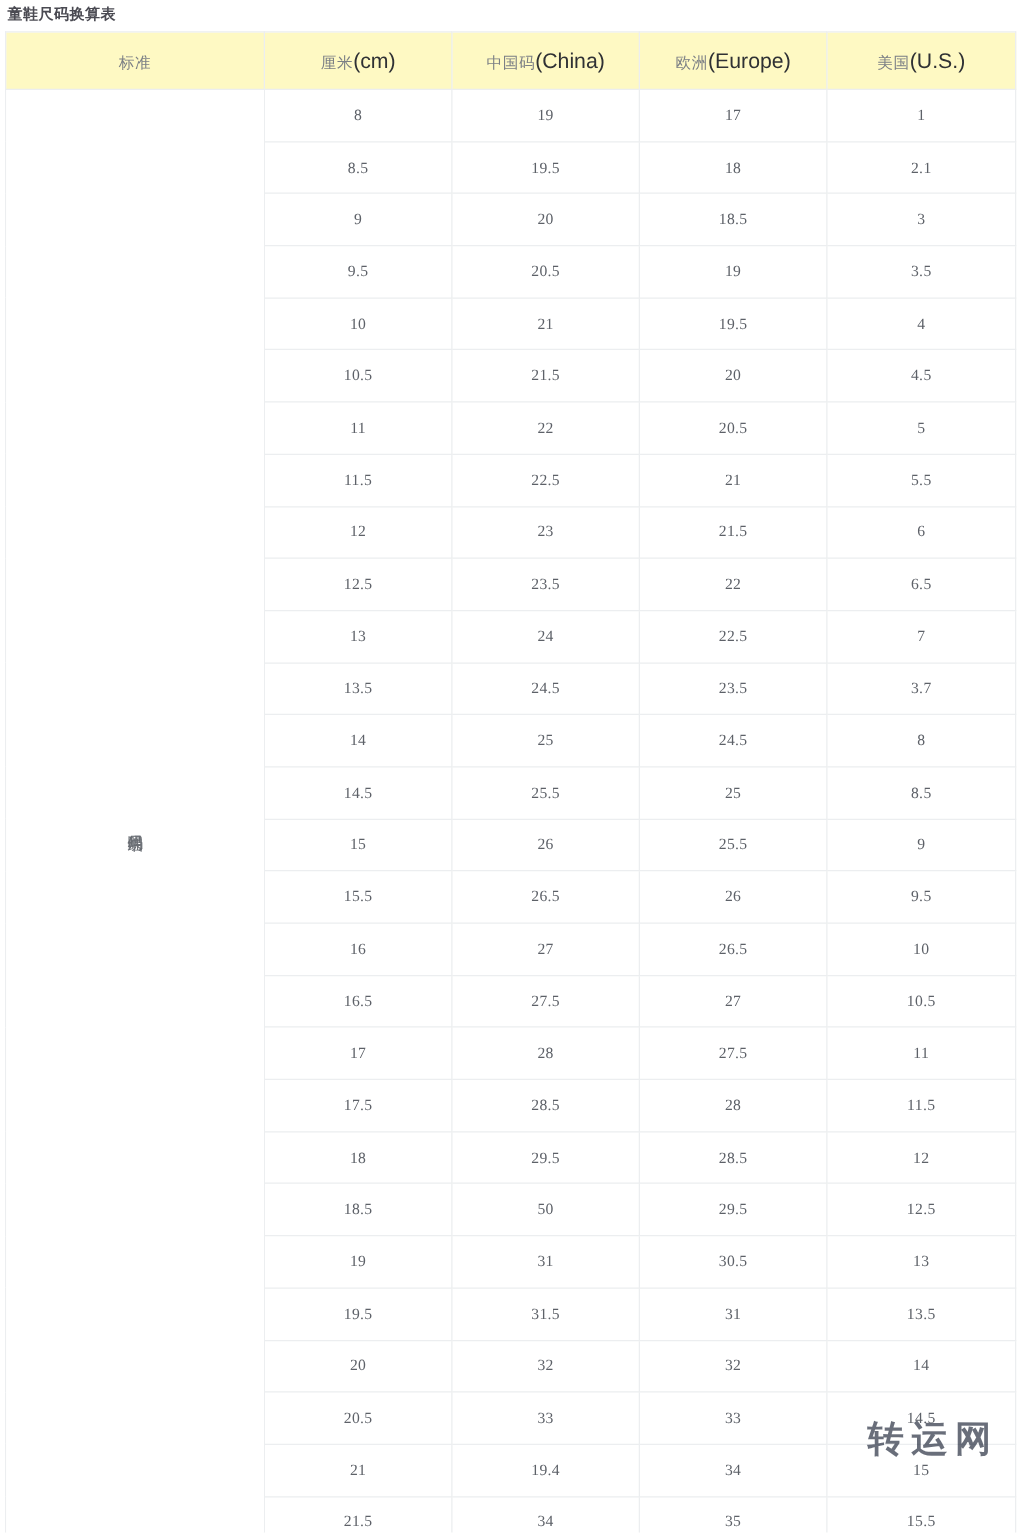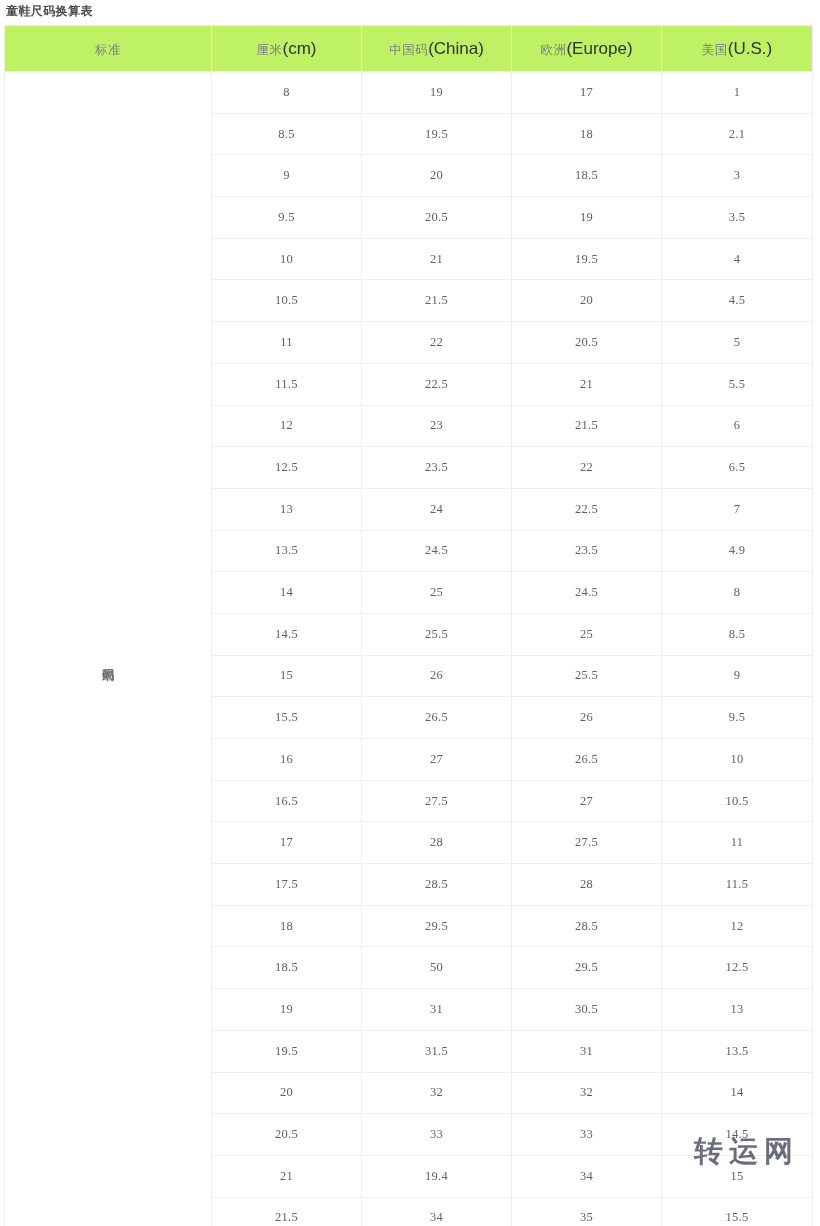--- a/index.html
+++ b/index.html
@@ -52,21 +52,21 @@
   .size-table th,
   .size-table td {
     border: 1px solid #eceef0;
     padding: 0;
     text-align: center;
     vertical-align: middle;
   }
 
   .size-table thead th {
     height: 45px;
-    background: #bef264;
+    background: #fef9c3;
     font-weight: normal;
     color: #6f7378;
     font-size: 12.5px;
   }
   .size-table thead th .latin {
     font-size: 17px;
     color: #2f3134;
     letter-spacing: 0px;
   }
   .size-table thead th .cjk {
@@ -213,21 +213,21 @@
         <tr>
           <td>13</td>
           <td>24</td>
           <td>22.5</td>
           <td>7</td>
         </tr>
         <tr>
           <td>13.5</td>
           <td>24.5</td>
           <td>23.5</td>
-          <td>4.9</td>
+          <td>3.7</td>
         </tr>
         <tr>
           <td>14</td>
           <td>25</td>
           <td>24.5</td>
           <td>8</td>
         </tr>
         <tr>
           <td>14.5</td>
           <td>25.5</td>

